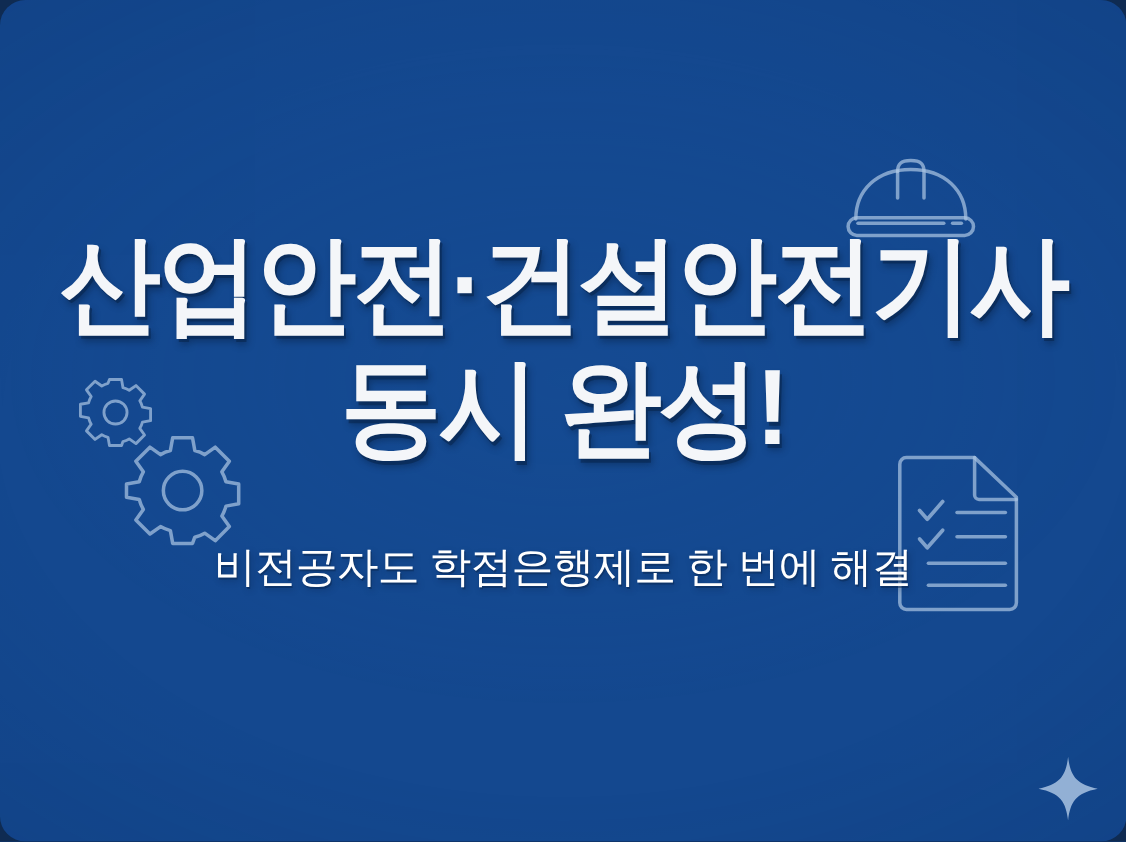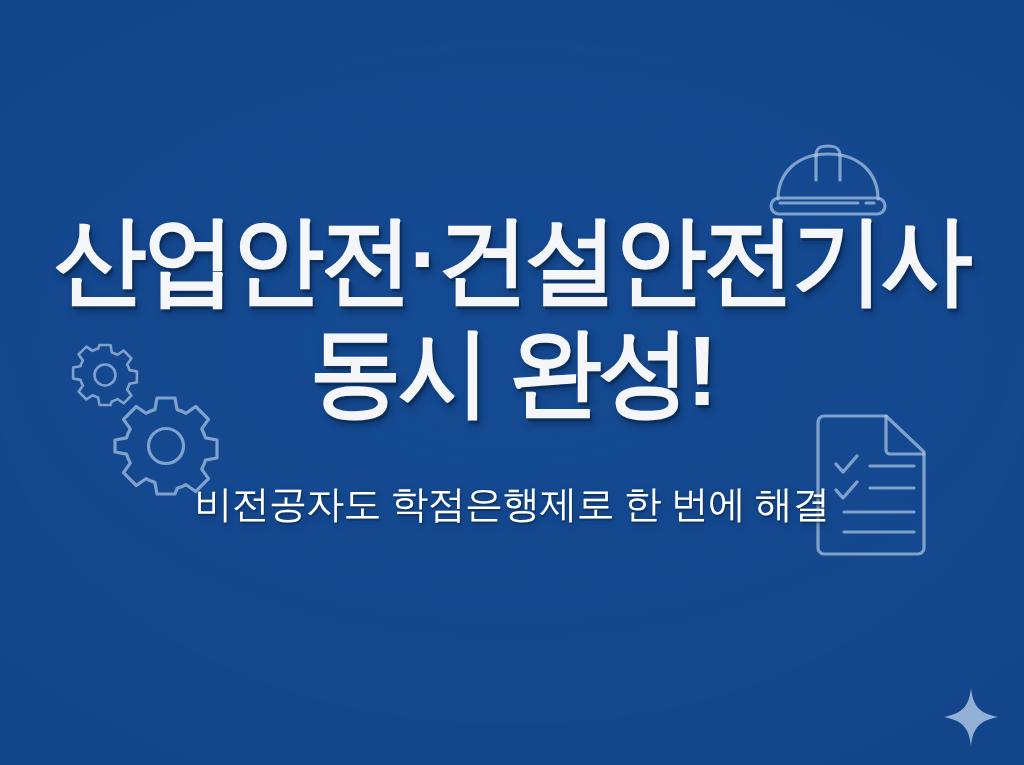--- a/index.html
+++ b/index.html
@@ -8,20 +8,21 @@
     padding: 0;
     background: #0f2b52;
   }
   #poster {
     position: relative;
     width: 1024px;
     height: 765px;
     overflow: hidden;
     background: #14488f;
     font-family: "Liberation Sans", "DejaVu Sans", sans-serif;
+    border-radius: 23px;
     -webkit-font-smoothing: antialiased;
   }
   
   #noise-overlay {
     position: absolute;
     inset: 0;
     pointer-events: none;
     opacity: .55;
     background:
       radial-gradient(ellipse 70% 55% at 50% 45%, rgba(30,95,170,.22), rgba(0,0,0,0) 72%),
@@ -92,21 +93,21 @@
     margin-top: 14px;
     transform: scaleY(1.06);
     transform-origin: center top;
   }
 
   #subheadline {
     position: absolute;
     left: 0;
     right: 0;
     top: 482px;
-    margin: 0;
+    margin: 12px;
     text-align: center;
     color: #ffffff;
     font-size: 38px;
     font-weight: 400;
     letter-spacing: -0.02em;
     line-height: 1.2;
     white-space: nowrap;
     text-shadow:
       1px 2px 0 rgba(8, 36, 74, .45),
       2px 3px 6px rgba(5, 26, 56, .35);

